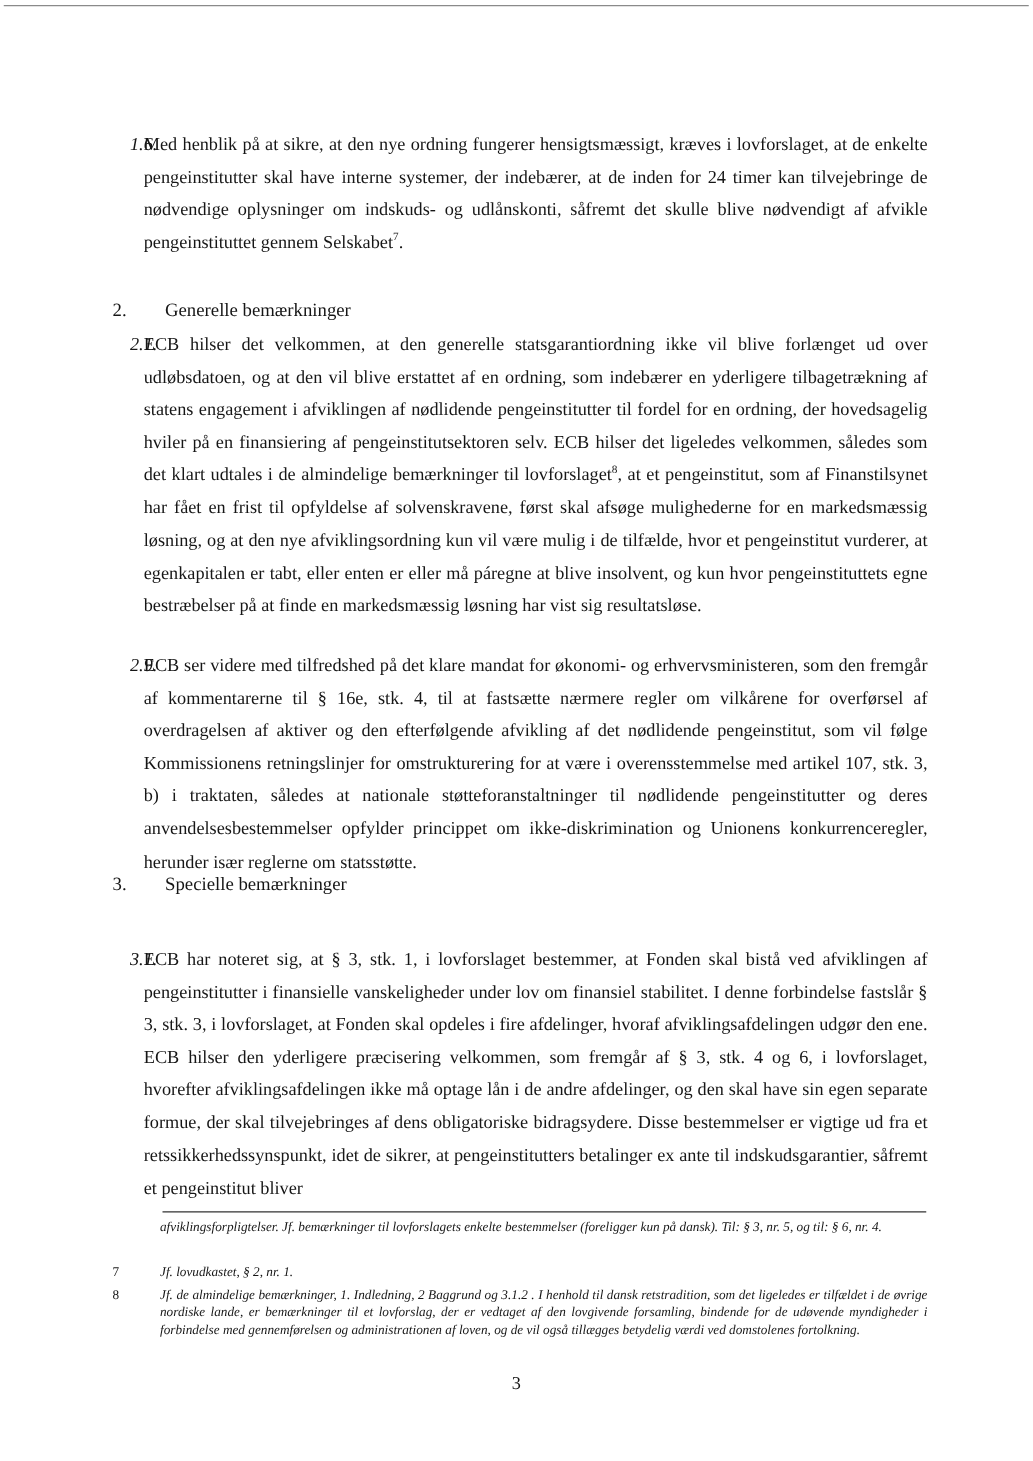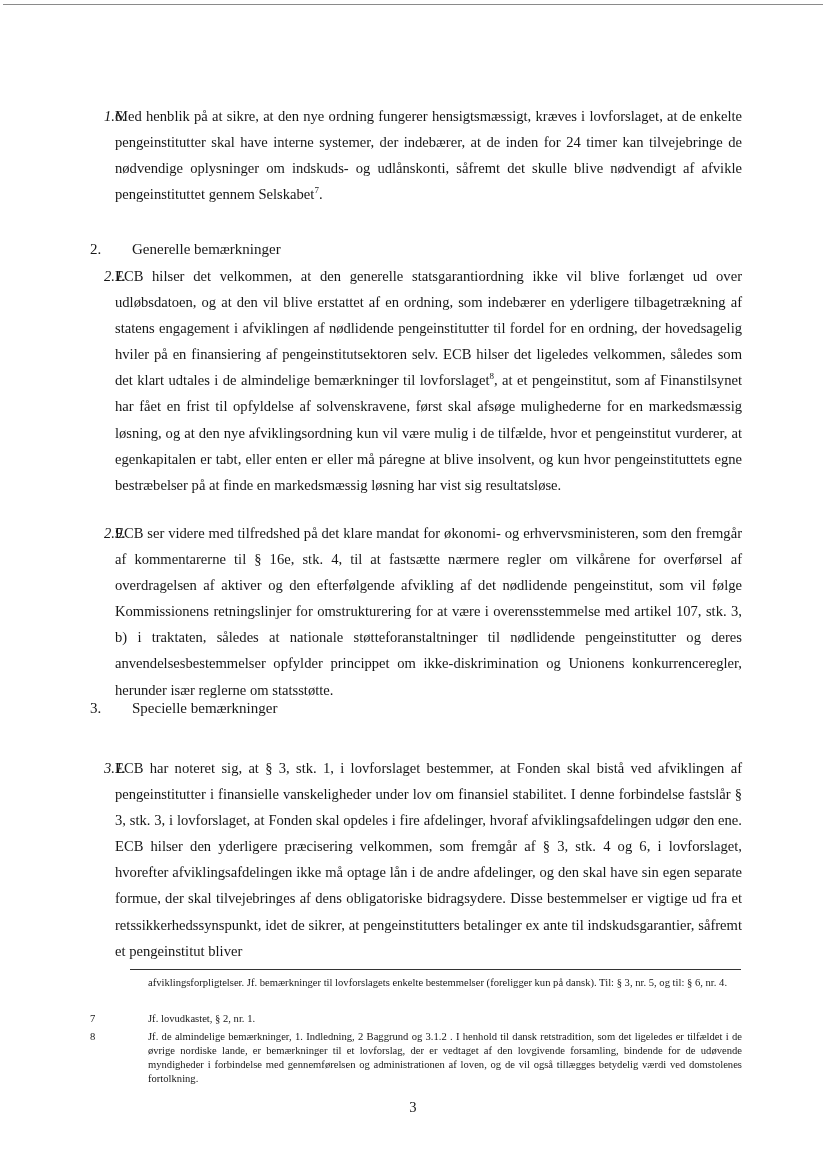--- a/index.html
+++ b/index.html
@@ -29,21 +29,21 @@
     sup { font-size: 9px; line-height: 0; vertical-align: super; }
     .fn-rule {
       position: absolute; left: 130px; top: 969px; width: 611px; height: 1px;
       background: #333;
     }
     .fn {
       position: absolute; left: 90px; width: 652px;
       font-size: 10.6px; line-height: 14px;
     }
     .fn .fnum { position: absolute; left: 0; top: 0; width: 40px; }
-    .fn .ftext { margin-left: 58px; text-align: justify; text-align-last: left; }
+    .fn .ftext { margin-left: 38px; text-align: justify; text-align-last: left; font-style: italic; }
     .page-number {
       position: absolute; left: 0; width: 826px; top: 1099px; text-align: center;
       font-size: 14.6px;
     }
   </style>
 </head>
 <body>
 
 <div class="top-rule"></div>
 

